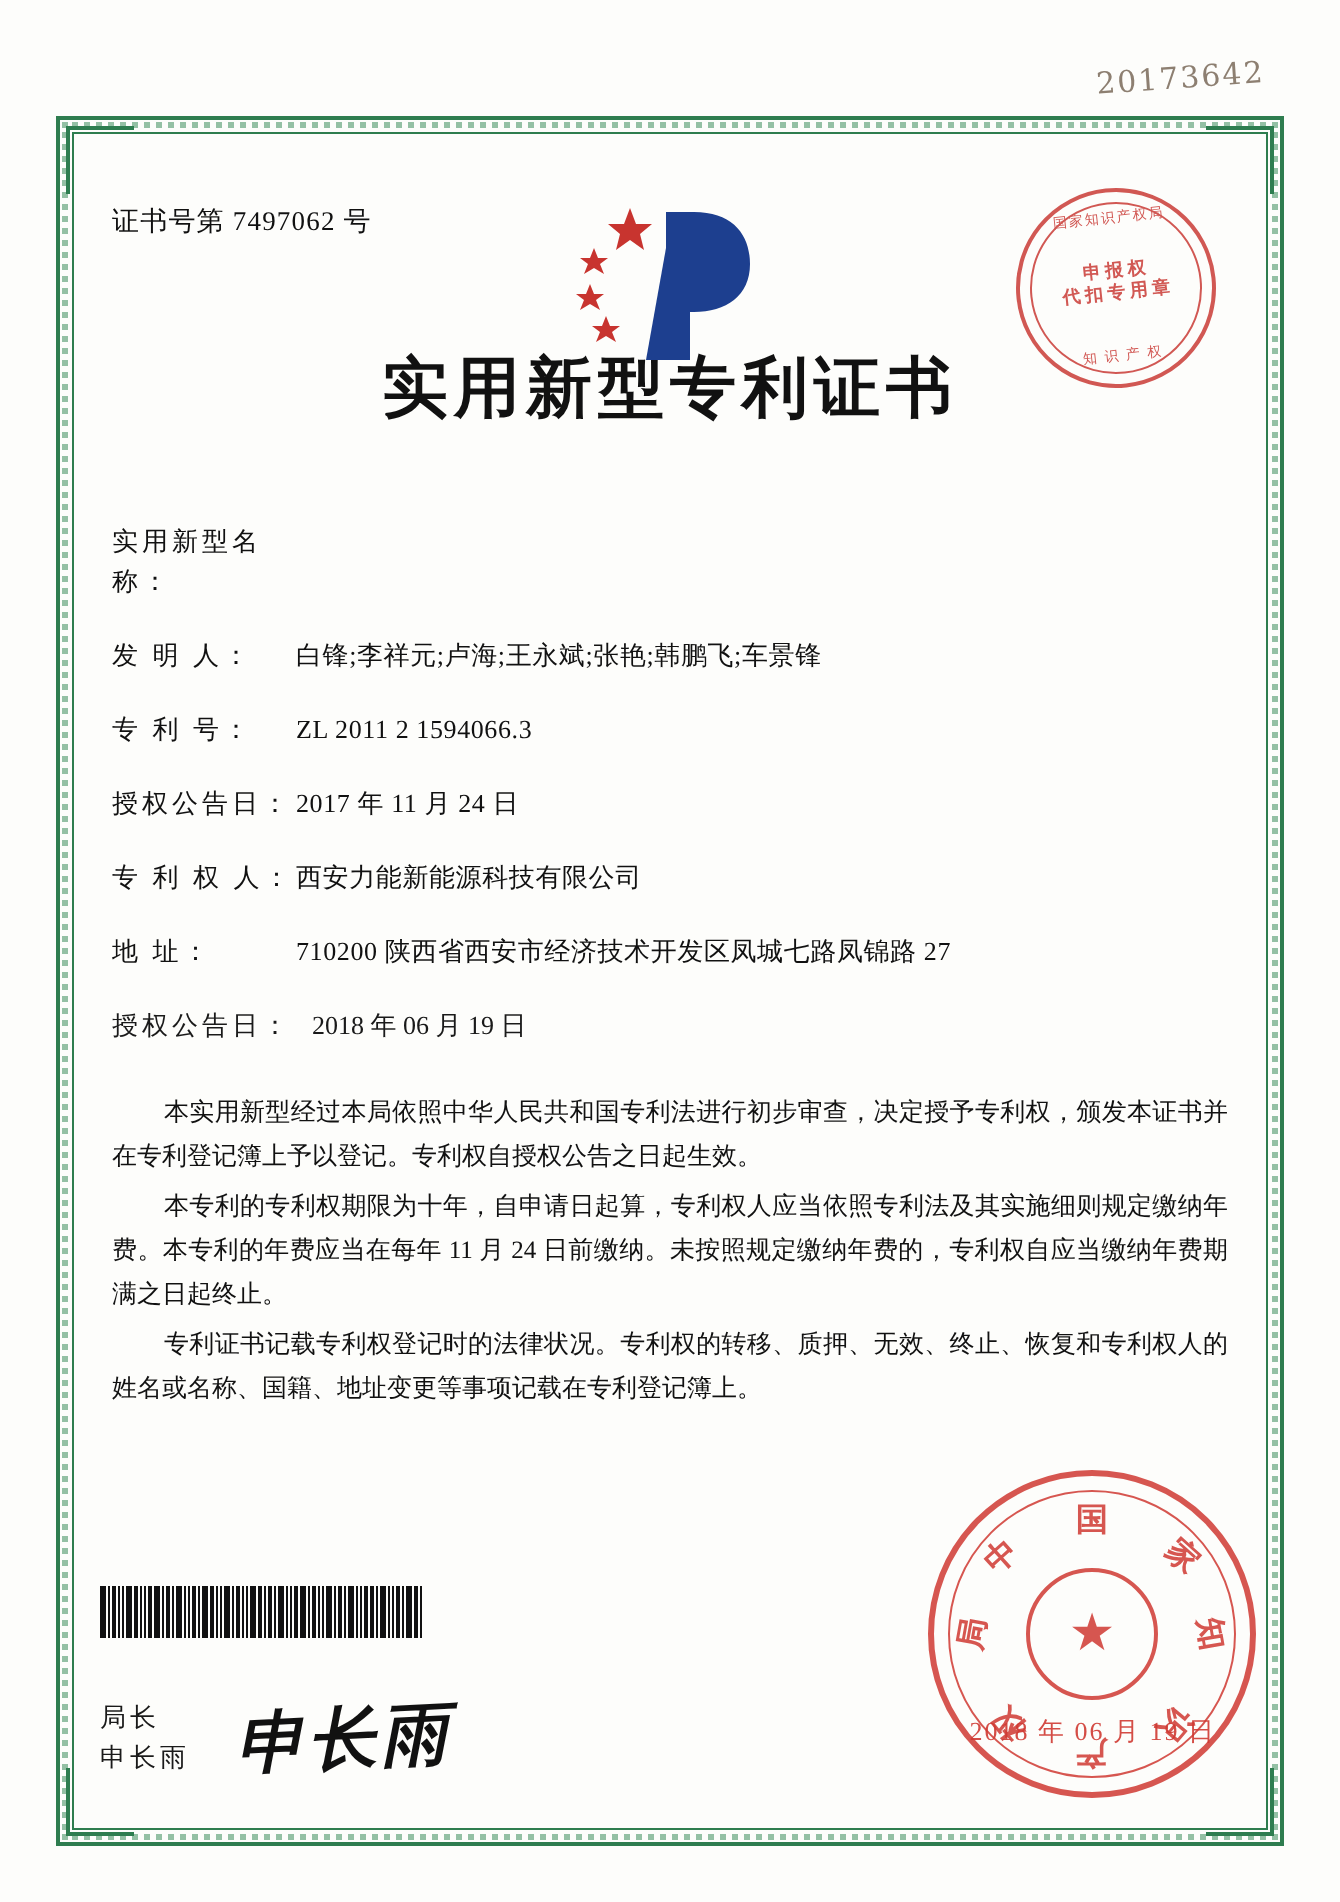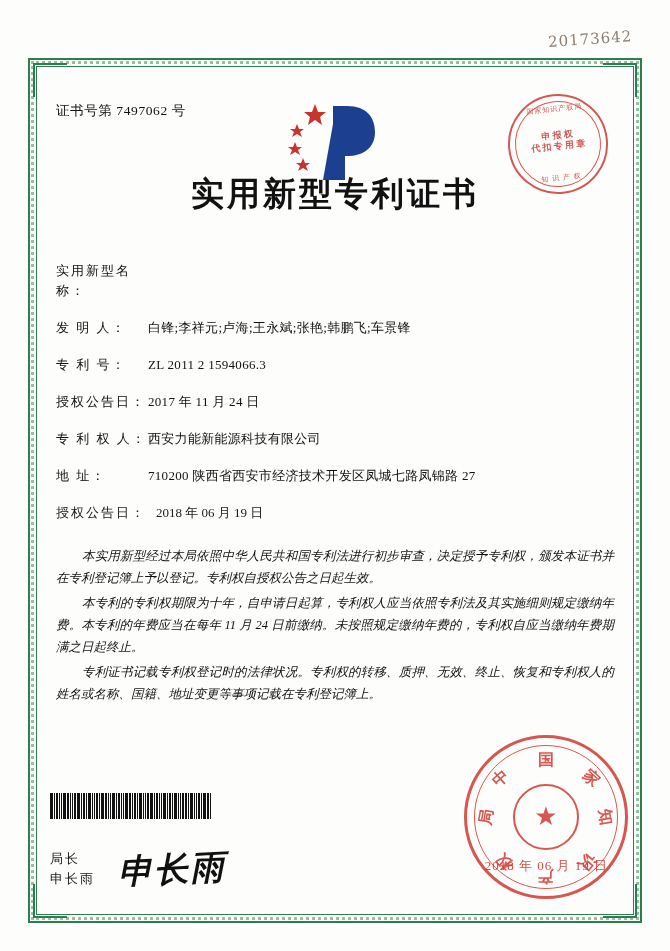--- a/index.html
+++ b/index.html
@@ -196,21 +196,20 @@
   .paragraphs {
     margin-top: 22px;
     font-size: 12.5px;
     line-height: 22px;
     color: #111;
     text-align: justify;
   }
   .paragraphs p {
     margin: 0 0 3px 0;
     text-indent: 26px;
-    font-style: italic;
   }
 
   
   .barcode {
     position: absolute;
     left: 50px;
     bottom: 132px;
     width: 186px;
     height: 26px;
   }

